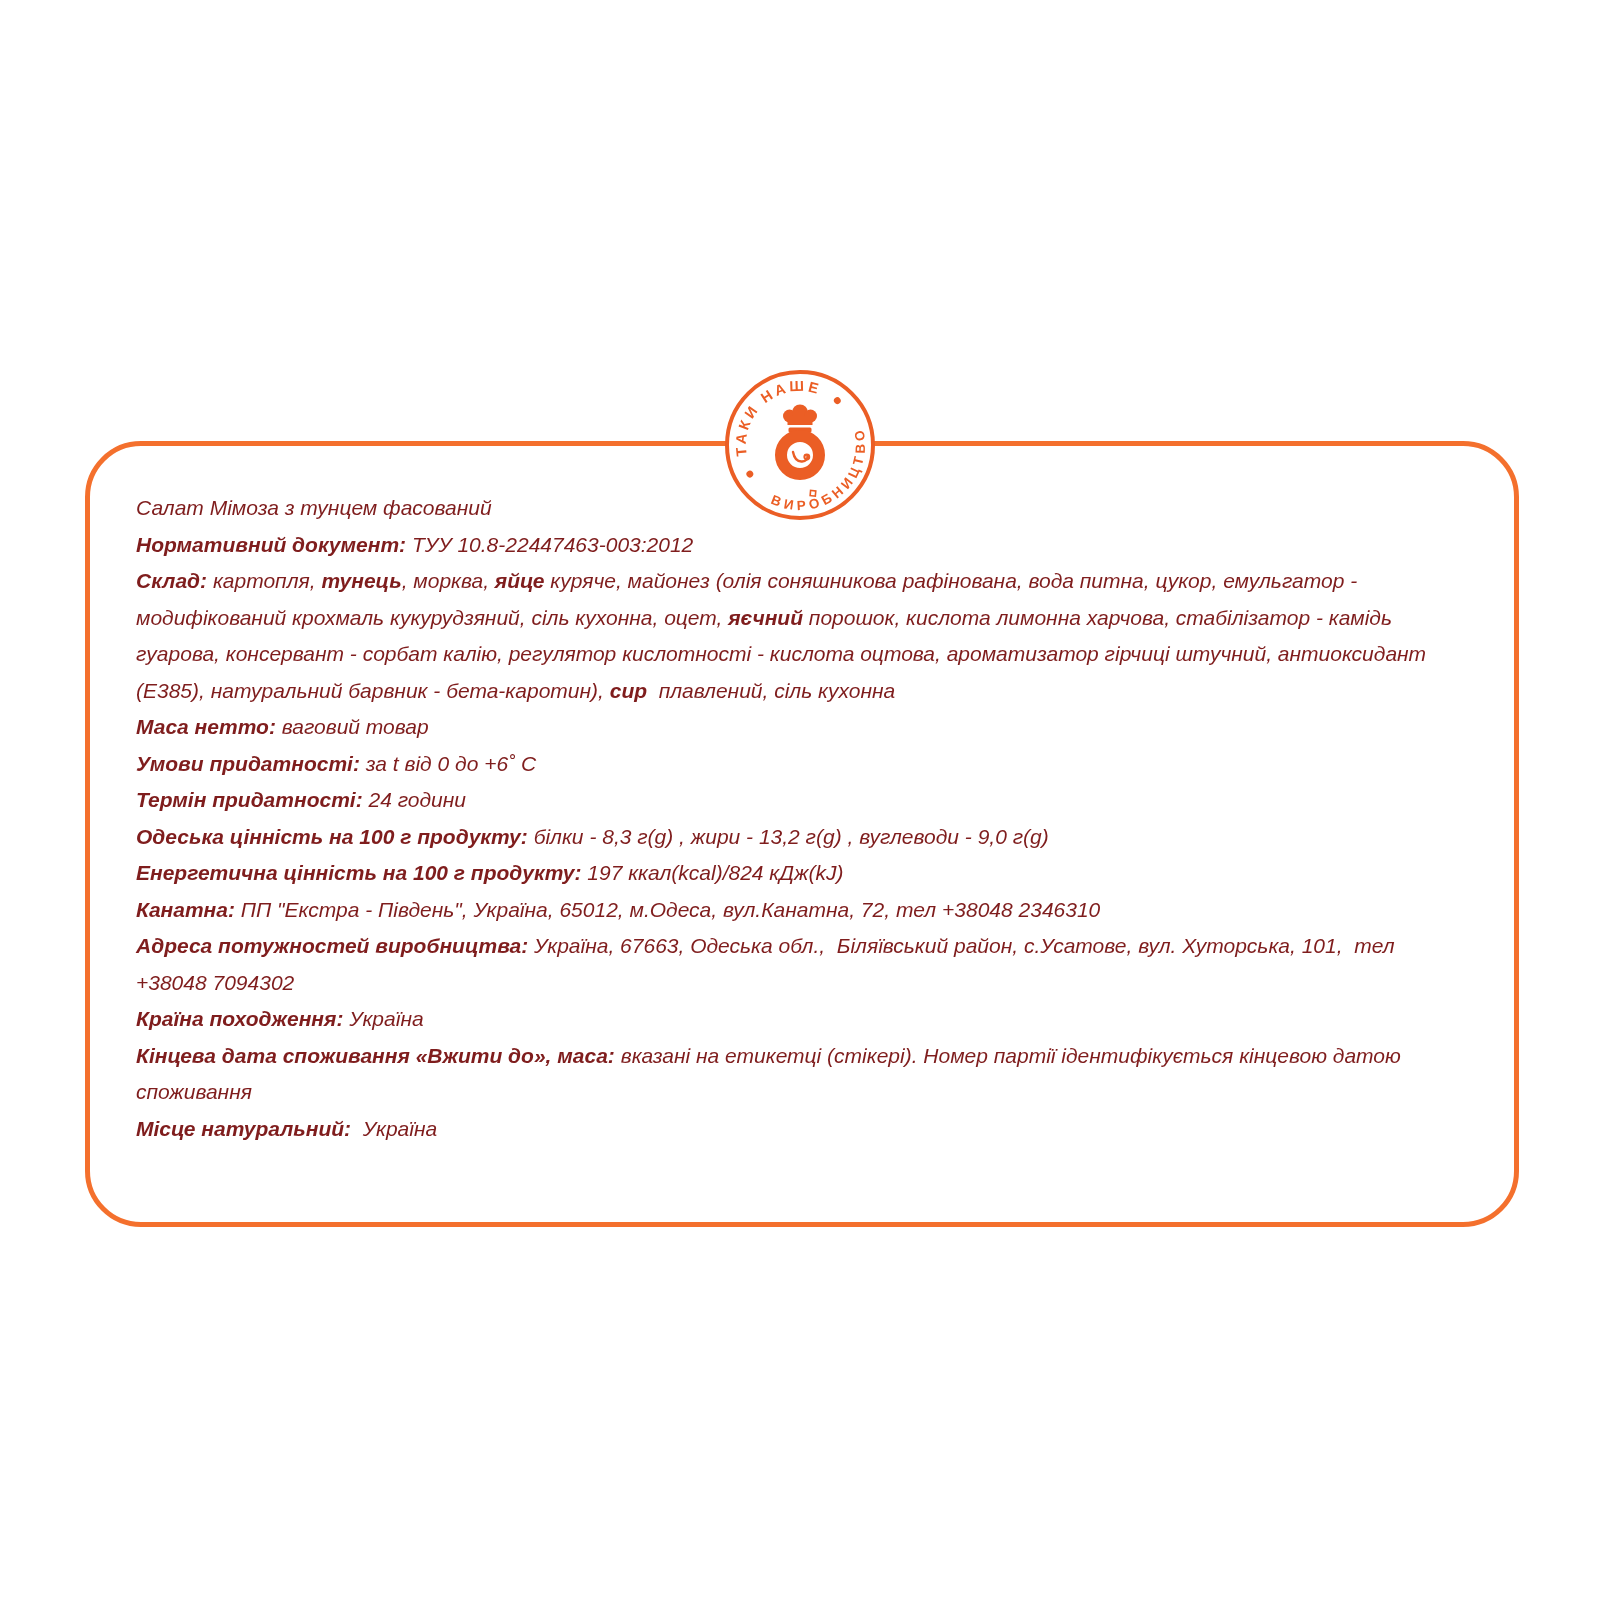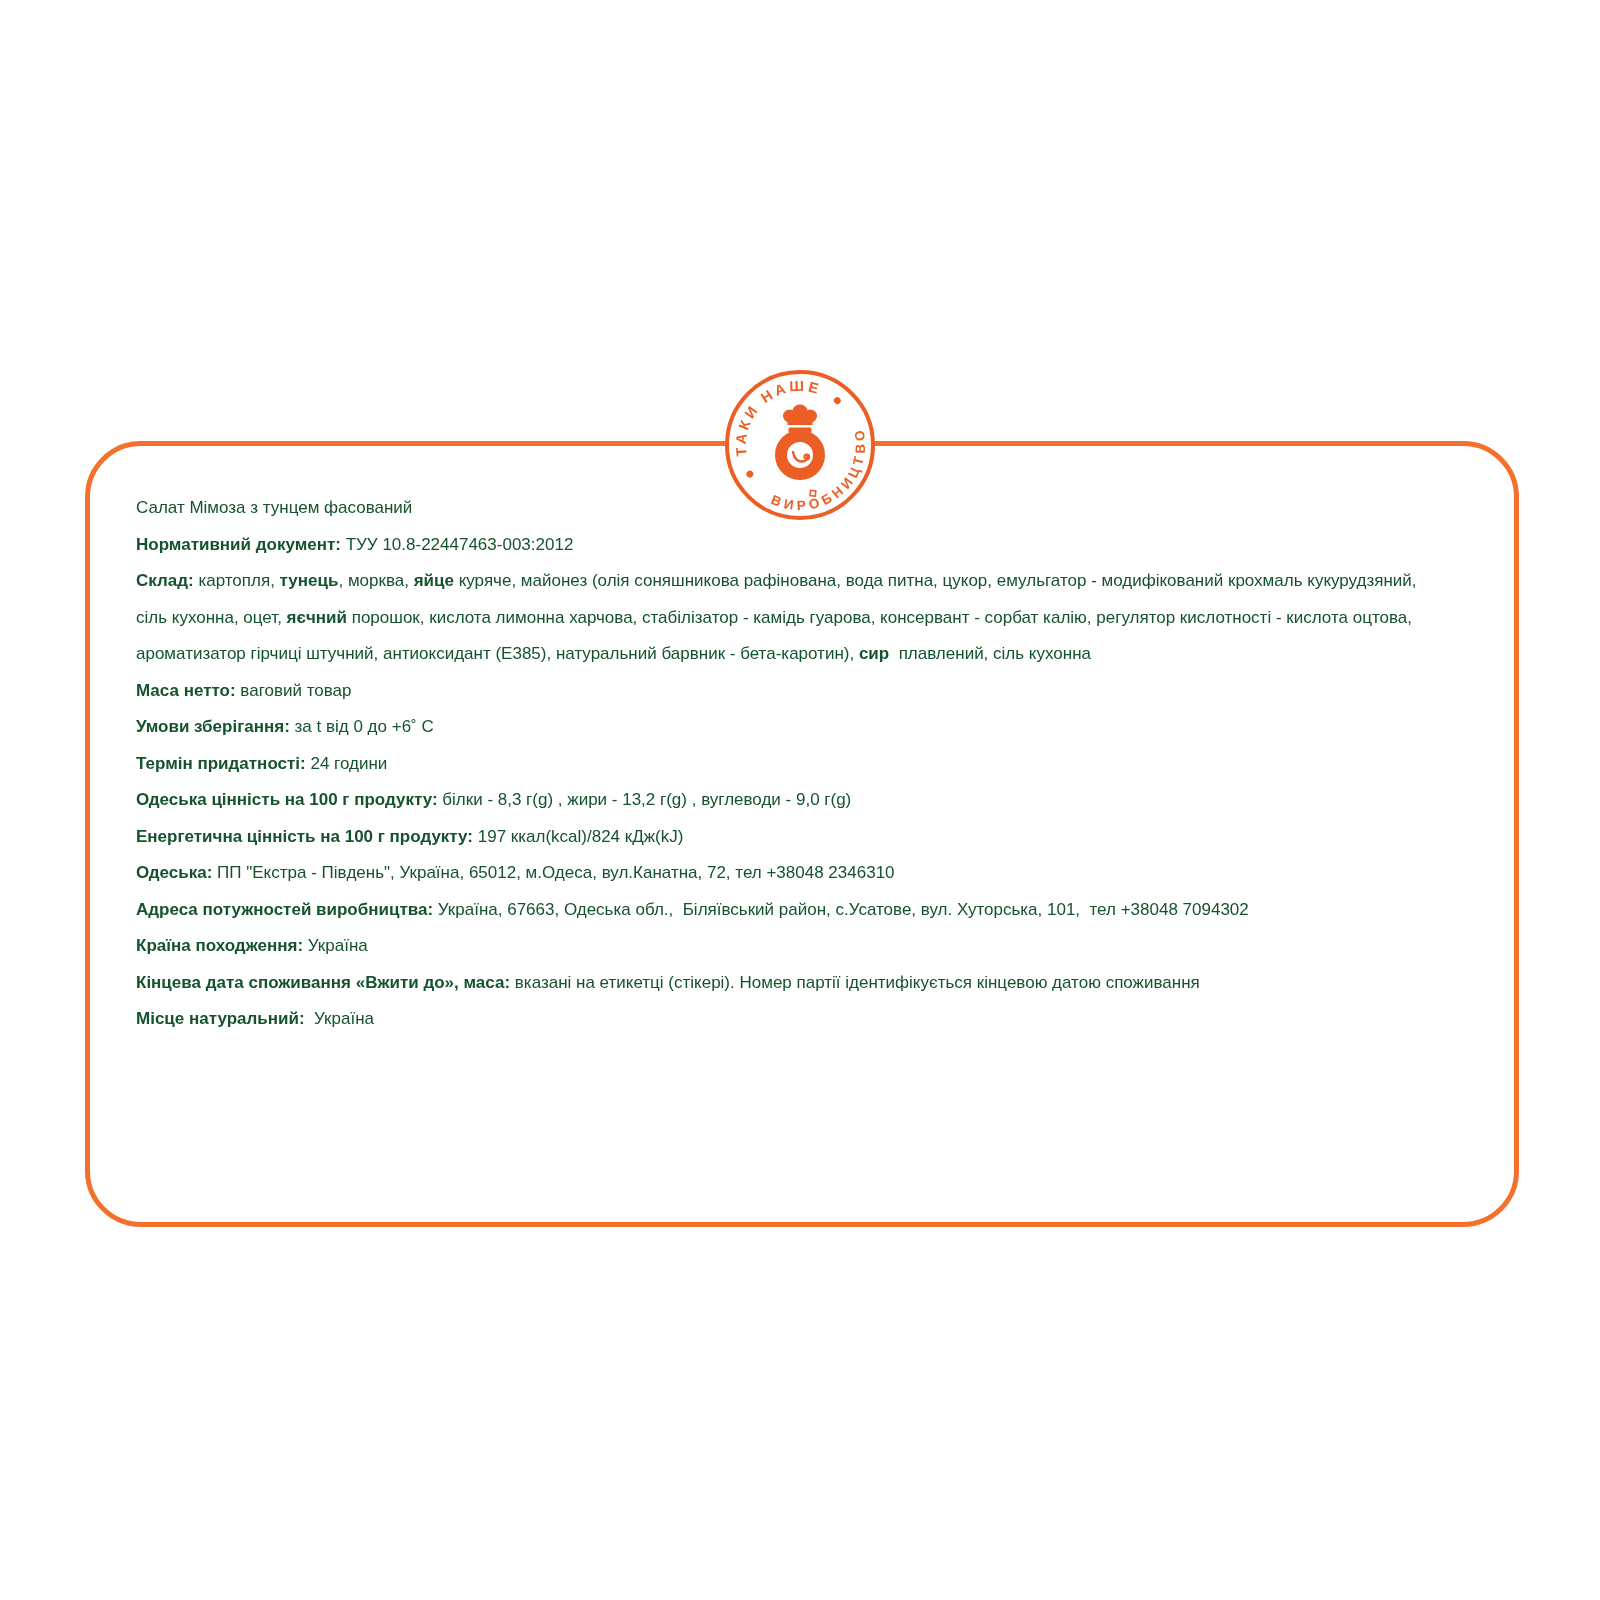--- a/index.html
+++ b/index.html
@@ -43,24 +43,25 @@
     font-weight: 700;
     fill: #EB5E25;
   }
   .badge-arc-text.top { font-size: 14.5px; letter-spacing: 3.2px; }
   .badge-arc-text.bottom { font-size: 13.5px; letter-spacing: 4.2px; }
   .label-text {
     position: absolute;
     left: 136px;
     top: 490px;
     width: 1300px;
-    font-size: 17px;
+    font-size: 21px;
     line-height: 36.5px;
-    color: #14532d;
+    color: #7f1d1d;
     z-index: 6;
+    font-style: italic;
   }
   .label-text p {
     margin: 0;
     padding: 0;
     white-space: pre-wrap;
   }
   .label-text b { font-weight: 700; }
 </style>
 </head>
 <body>
@@ -105,24 +106,24 @@
         <circle cx="6.8" cy="12" r="2.4" fill="none" stroke="#EB5E25" stroke-width="2.1"></circle>
       </g>
     </svg>
   </div>
 
   <div class="label-text" id="label-text">
       <p><span>Салат Мімоза з тунцем фасований</span></p>
       <p><b>Нормативний документ:</b><span> ТУУ 10.8-22447463-003:2012</span></p>
       <p><b>Склад:</b><span> картопля, </span><b>тунець</b><span>, морква, </span><b>яйце</b><span> куряче, майонез (олія соняшникова рафінована, вода питна, цукор, емульгатор - модифікований крохмаль кукурудзяний, сіль кухонна, оцет, </span><b>яєчний</b><span> порошок, кислота лимонна харчова, стабілізатор - камідь гуарова, консервант - сорбат калію, регулятор кислотності - кислота оцтова, ароматизатор гірчиці штучний, антиоксидант (Е385), натуральний барвник - бета-каротин), </span><b>сир</b><span>  плавлений, сіль кухонна</span></p>
       <p><b>Маса нетто:</b><span> ваговий товар</span></p>
-      <p><b>Умови зберігання:</b><span> за t від 0 до +6˚ С</span></p>
+      <p><b>Умови придатності:</b><span> за t від 0 до +6˚ С</span></p>
       <p><b>Термін придатності:</b><span> 24 години</span></p>
       <p><b>Одеська цінність на 100 г продукту:</b><span> білки - 8,3 г(g) , жири - 13,2 г(g) , вуглеводи - 9,0 г(g)</span></p>
       <p><b>Енергетична цінність на 100 г продукту:</b><span> 197 ккал(kcal)/824 кДж(kJ)</span></p>
-      <p><b>Одеська:</b><span> ПП "Екстра - Південь", Україна, 65012, м.Одеса, вул.Канатна, 72, тел +38048 2346310</span></p>
+      <p><b>Канатна:</b><span> ПП "Екстра - Південь", Україна, 65012, м.Одеса, вул.Канатна, 72, тел +38048 2346310</span></p>
       <p><b>Адреса потужностей виробництва:</b><span> Україна, 67663, Одеська обл.,  Біляївський район, с.Усатове, вул. Хуторська, 101,  тел +38048 7094302</span></p>
       <p><b>Країна походження:</b><span> Україна</span></p>
       <p><b>Кінцева дата споживання «Вжити до», маса:</b><span> вказані на етикетці (стікері). Номер партії ідентифікується кінцевою датою споживання</span></p>
       <p><b>Місце натуральний:</b><span>  Україна</span></p>
     </div>
 
 </div>
 
 </body></html>

